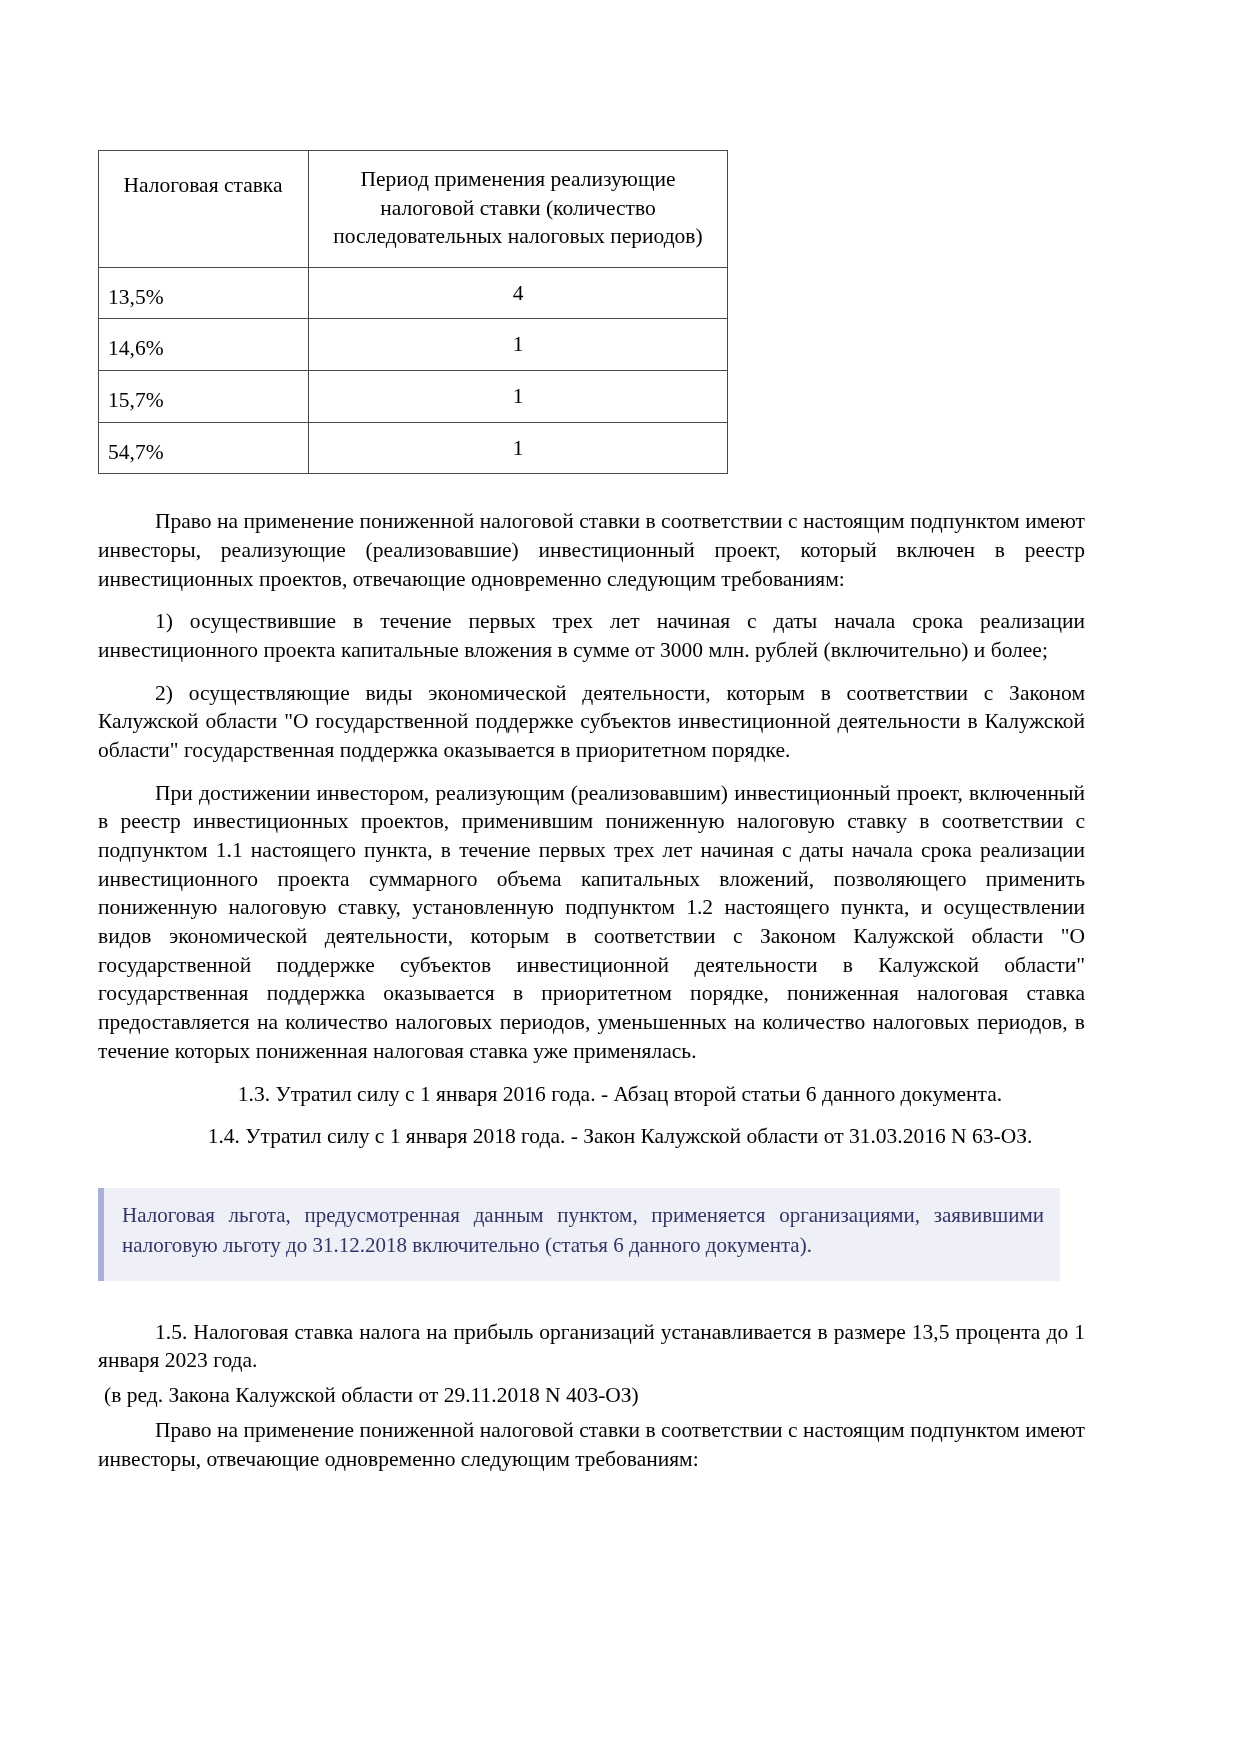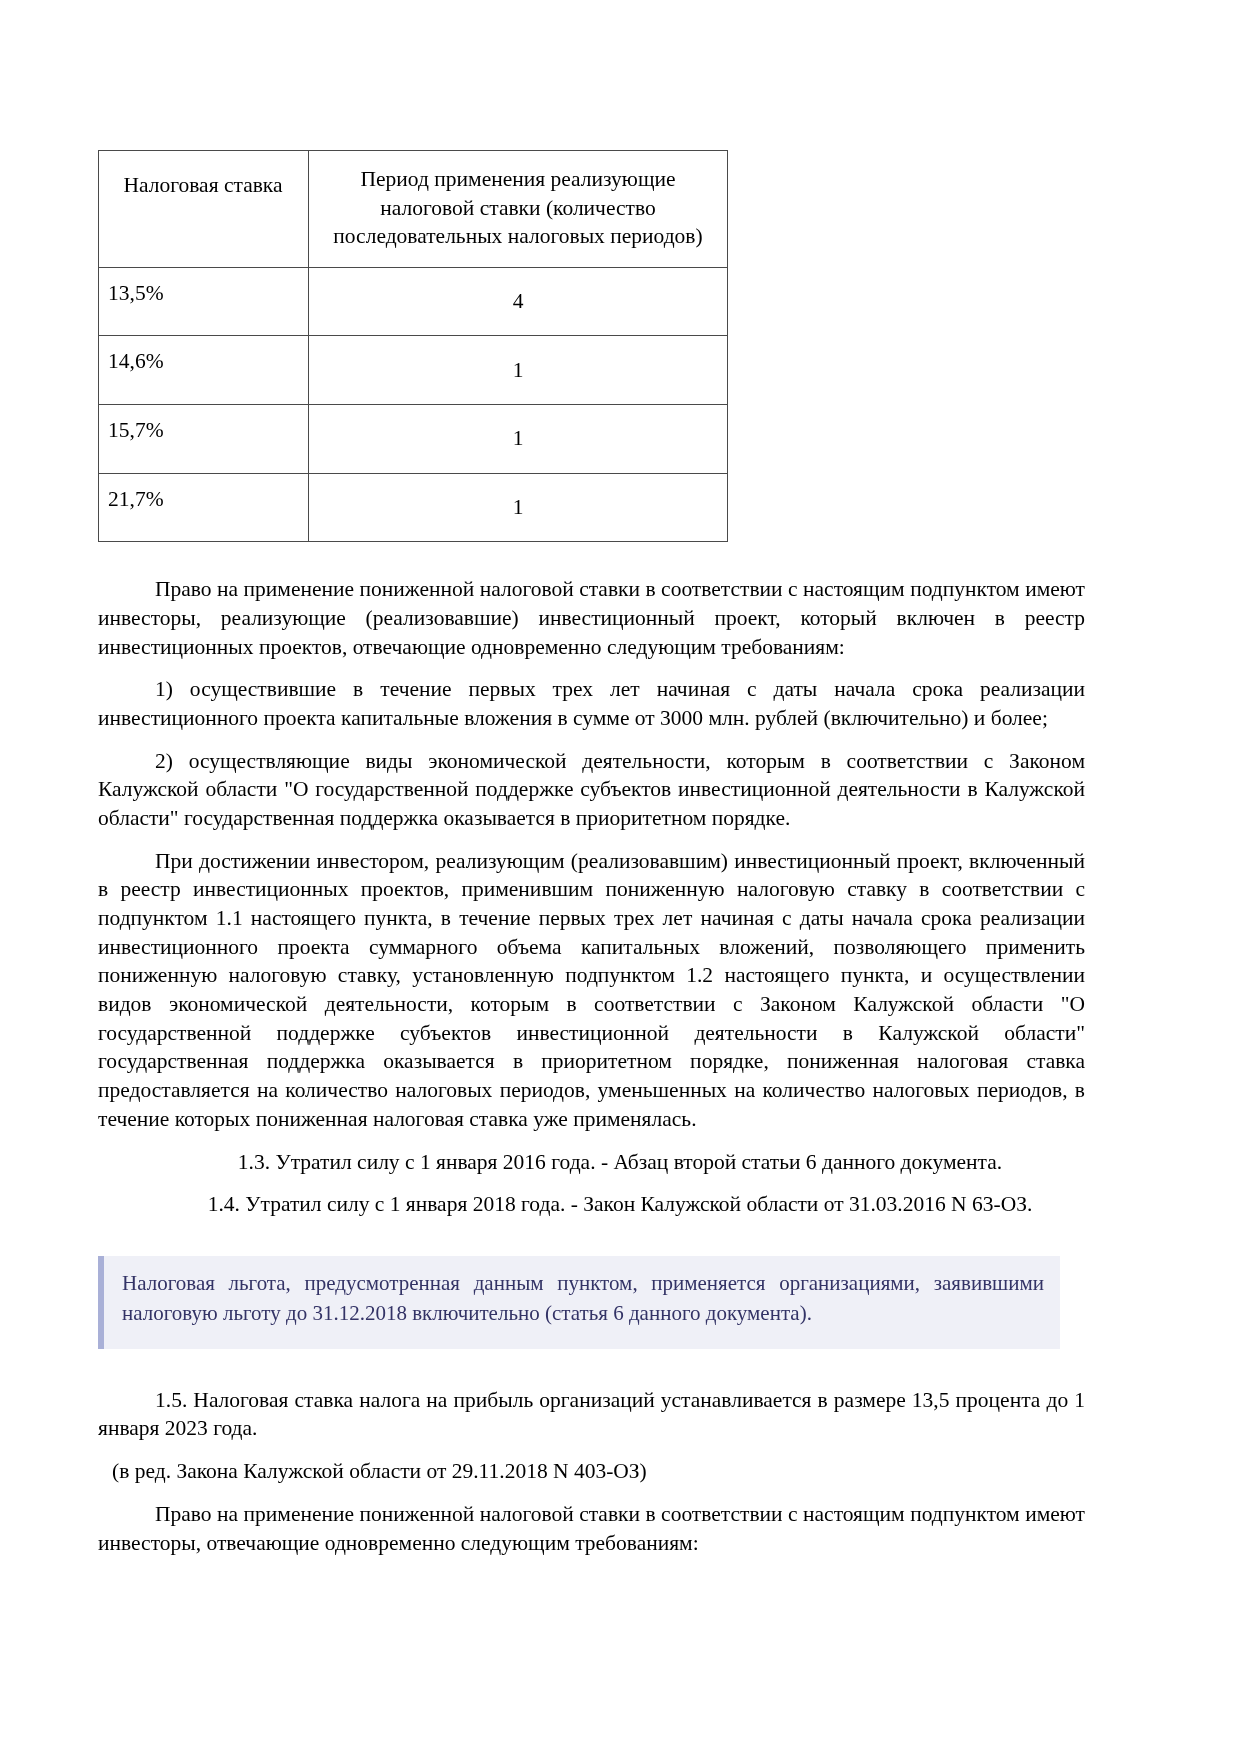--- a/index.html
+++ b/index.html
@@ -44,21 +44,21 @@
   table.rate-table thead th {
     text-align: center;
     padding: 14px 10px 16px 10px;
   }
   table.rate-table thead th.col-rate {
     padding-top: 20px;
     vertical-align: top;
   }
   table.rate-table tbody td.cell-rate {
     text-align: left;
-    padding: 11px 8px 28px 9px;
+    padding: 11px 8px 3px 9px;
   }
   table.rate-table tbody td.cell-period {
     text-align: center;
     padding: 11px 8px 11px 8px;
   }
 
   
   p.body-par {
     font-size: 21.5px;
     line-height: 1.335;
@@ -96,21 +96,21 @@
     text-align: justify;
     text-indent: 0;
   }
 
   .tail-par {
     margin-top: 36px;
   }
   .amend-line {
     font-size: 21.5px;
     line-height: 1.335;
-    margin: 14px;
+    margin: 6px;
     text-indent: 0;
     text-align: left;
   }
 </style>
 </head>
 <body>
 
 <div class="page">
 
   <table class="rate-table">
@@ -127,21 +127,21 @@
       </tr>
       <tr>
         <td class="cell-rate">14,6%</td>
         <td class="cell-period">1</td>
       </tr>
       <tr>
         <td class="cell-rate">15,7%</td>
         <td class="cell-period">1</td>
       </tr>
       <tr>
-        <td class="cell-rate">21,7%</td>
+        <td class="cell-rate">54,7%</td>
         <td class="cell-period">1</td>
       </tr>
     </tbody>
   </table>
 
   <p class="body-par first">Право на применение пониженной налоговой ставки в соответствии с настоящим подпунктом имеют инвесторы, реализующие (реализовавшие) инвестиционный проект, который включен в реестр инвестиционных проектов, отвечающие одновременно следующим требованиям:</p>
 
   <p class="body-par">1) осуществившие в течение первых трех лет начиная с даты начала срока реализации инвестиционного проекта капитальные вложения в сумме от 3000 млн. рублей (включительно) и более;</p>
 
   <p class="body-par">2) осуществляющие виды экономической деятельности, которым в соответствии с Законом Калужской области "О государственной поддержке субъектов инвестиционной деятельности в Калужской области" государственная поддержка оказывается в приоритетном порядке.</p>

